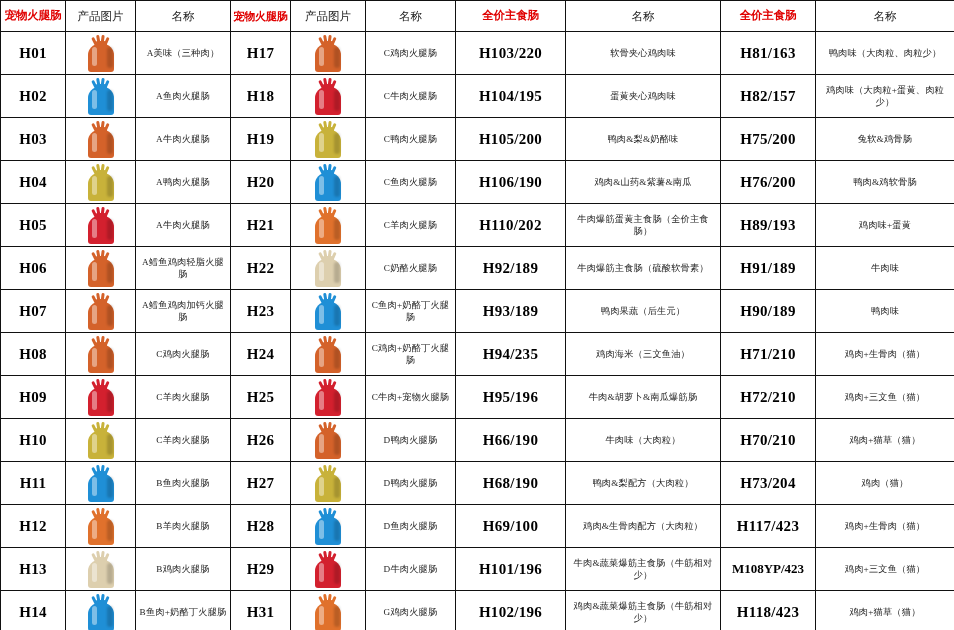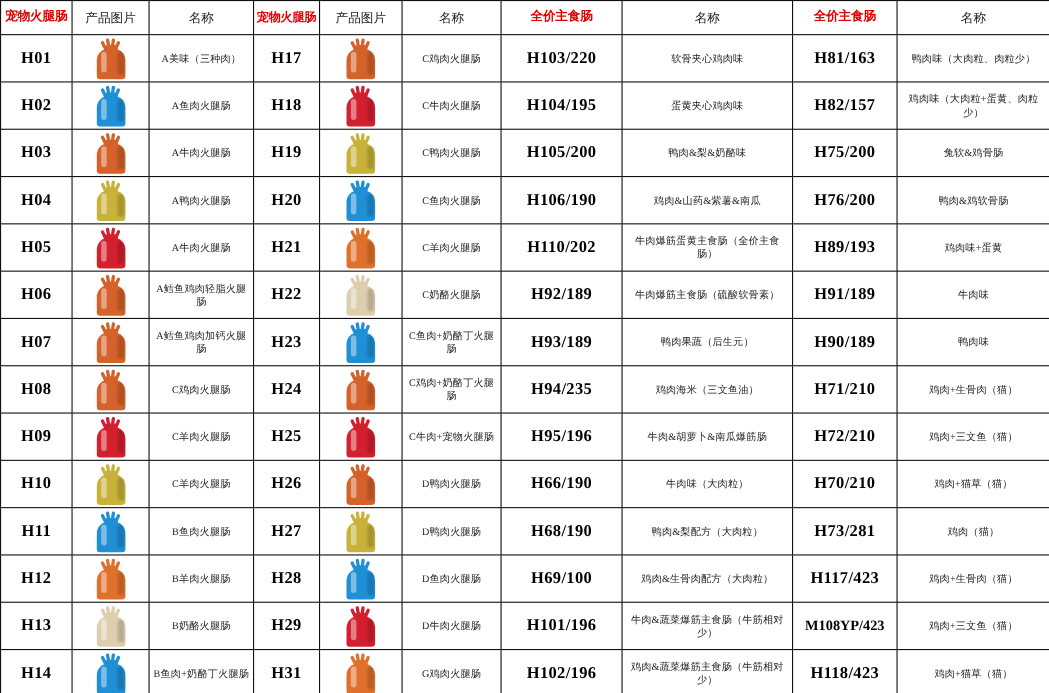--- a/index.html
+++ b/index.html
@@ -576,21 +576,21 @@
             </span>
             <span class="neck" style="background:#c8b23a"></span>
             <span class="body" style="background:#c8b23a"></span>
             <span class="gloss"></span>
             <span class="shade"></span>
           </span>
         </td>
         <td class="name">D鸭肉火腿肠</td>
         <td class="code">H68/190</td>
         <td class="name3">鸭肉&amp;梨配方（大肉粒）</td>
-        <td class="code">H73/281</td>
+        <td class="code">H73/204</td>
         <td class="name3">鸡肉（猫）</td>
       </tr>
       <tr>
         <td class="code">H12</td>
         <td class="imgcell">
           <span class="pkg">
             <span class="twist">
               <i style="background:#e0712c"></i>
               <i style="background:#e0712c"></i>
               <i style="background:#e0712c"></i>
@@ -633,21 +633,21 @@
               <i style="background:#ddcfae"></i>
               <i style="background:#ddcfae"></i>
               <i style="background:#ddcfae"></i>
             </span>
             <span class="neck" style="background:#ddcfae"></span>
             <span class="body" style="background:#ddcfae"></span>
             <span class="gloss"></span>
             <span class="shade"></span>
           </span>
         </td>
-        <td class="name">B奶酪火腿肠</td>
+        <td class="name">B鸡肉火腿肠</td>
         <td class="code">H29</td>
         <td class="imgcell">
           <span class="pkg">
             <span class="twist">
               <i style="background:#d3202e"></i>
               <i style="background:#d3202e"></i>
               <i style="background:#d3202e"></i>
               <i style="background:#d3202e"></i>
             </span>
             <span class="neck" style="background:#d3202e"></span>

